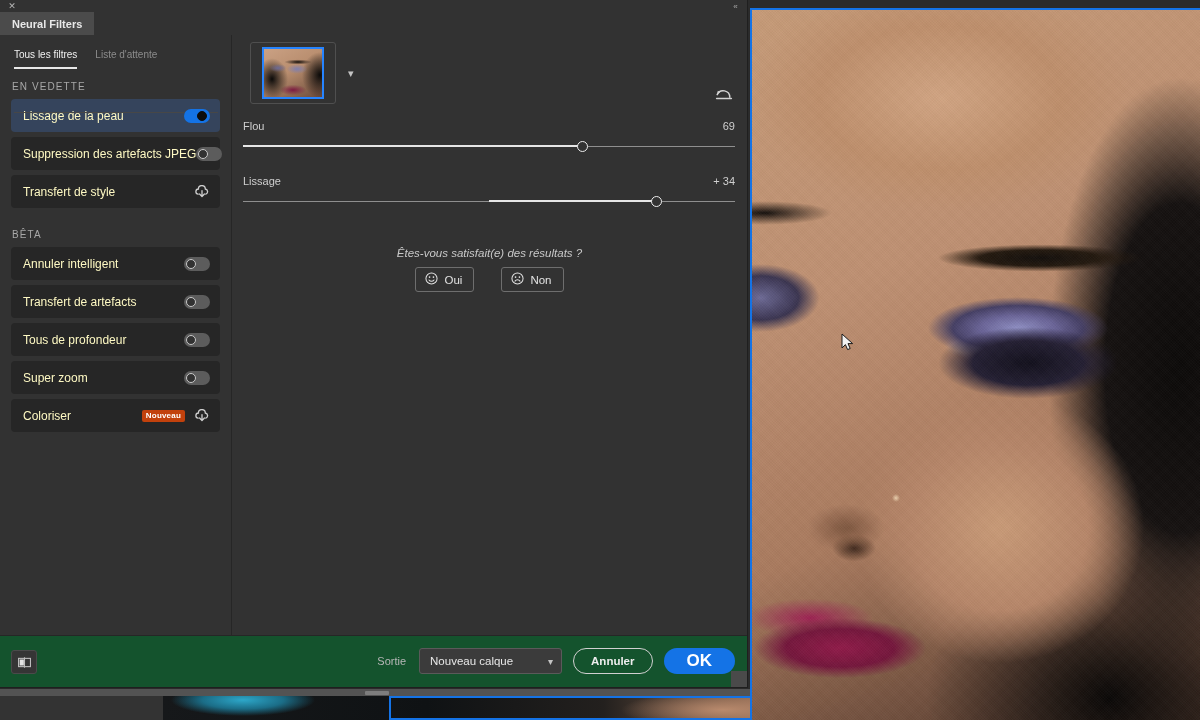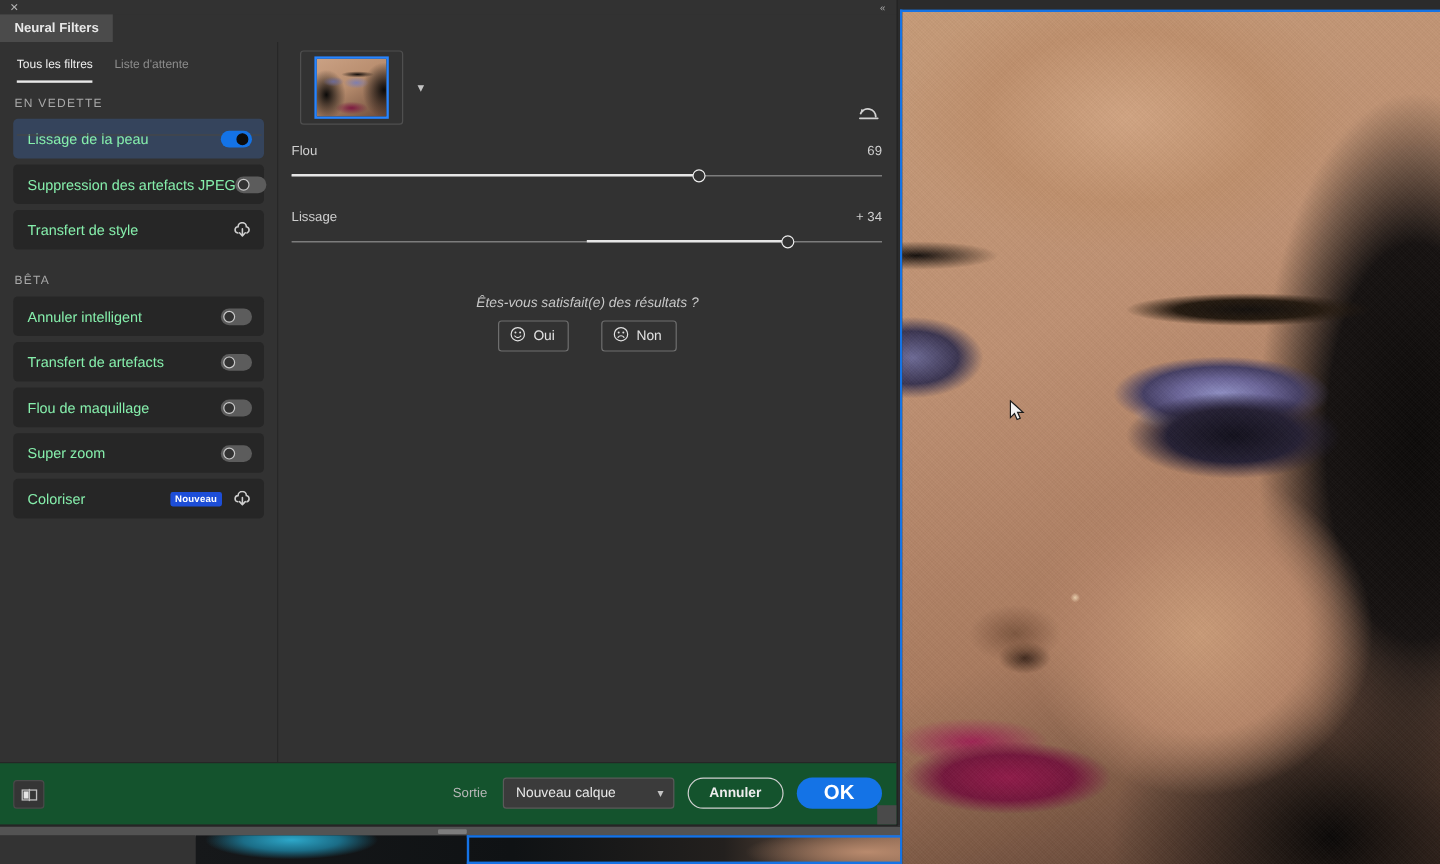--- a/index.html
+++ b/index.html
@@ -155,34 +155,34 @@
     padding: 16px 0 7px 12px; font-size: 10px; letter-spacing: 1.1px;
     color: #a8a8a8; text-transform: uppercase;
   }
   .filter-list { padding: 0 11px; }
   .filter-row {
     height: 33px; margin-bottom: 5px; border-radius: 4px;
     background: #262626; display: flex; align-items: center;
     padding: 0 10px 0 12px; cursor: pointer; box-sizing: border-box;
   }
   .filter-row.selected { background: #35445c; }
-  .filter-name { flex: 1; font-size: 12px; color: #86efac; white-space: nowrap; }
+  .filter-name { flex: 1; font-size: 12px; color: #fef9c3; white-space: nowrap; }
   .toggle {
     width: 26px; height: 14px; border-radius: 7px; background: #5c5c5c;
     position: relative; flex: none; cursor: pointer;
   }
   .toggle.on { background: #1473e6; }
   .toggle .knob {
     position: absolute; top: 2px; left: 2px; width: 10px; height: 10px;
     border-radius: 50%; background: #323232; border: 1.5px solid #c9c9c9; box-sizing: border-box;
   }
   .toggle.on .knob { left: 13px; background: #0d0d0d; border-color: #0d0d0d; }
   .cloud-icon { width: 16px; height: 14px; flex: none; cursor: pointer; }
   .badge-new {
-    background: #1d4ed8; color: #ffffff; font-size: 8px; font-weight: bold;
+    background: #c2410c; color: #ffffff; font-size: 8px; font-weight: bold;
     border-radius: 2px; padding: 2px 4px 2px 4px; margin-right: 9px;
     letter-spacing: .2px; line-height: 1;
   }
 
   
   .rightpane {
     flex: 1; height: 600px; background: #323232; position: relative;
   }
   .thumb-area { position: absolute; left: 18px; top: 7px; display: flex; align-items: center; }
   .thumb-box {
@@ -366,21 +366,21 @@
           </div>
 
           <div class="filter-row">
             <span class="filter-name">Transfert de artefacts</span>
             <span class="toggle">
               <span class="knob"></span>
             </span>
           </div>
 
           <div class="filter-row">
-            <span class="filter-name">Flou de maquillage</span>
+            <span class="filter-name">Tous de profondeur</span>
             <span class="toggle">
               <span class="knob"></span>
             </span>
           </div>
 
           <div class="filter-row">
             <span class="filter-name">Super zoom</span>
             <span class="toggle">
               <span class="knob"></span>
             </span>

